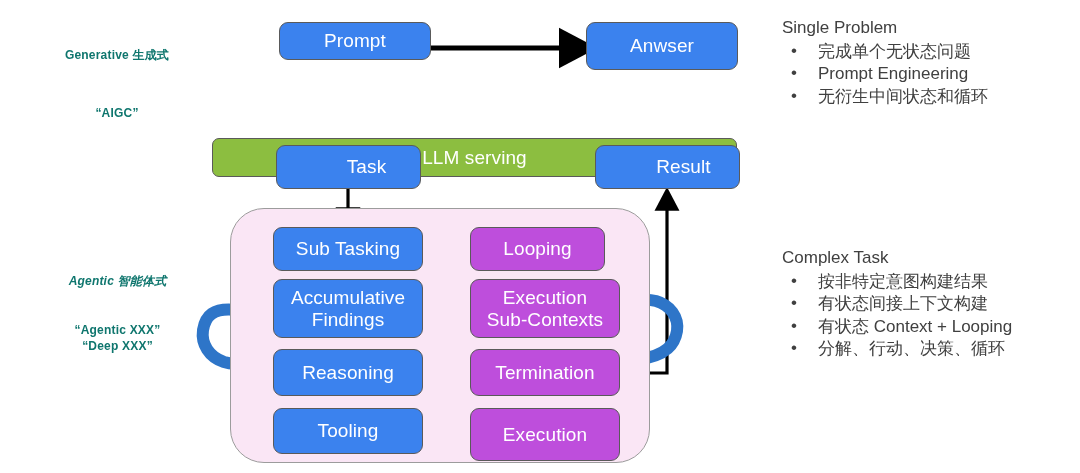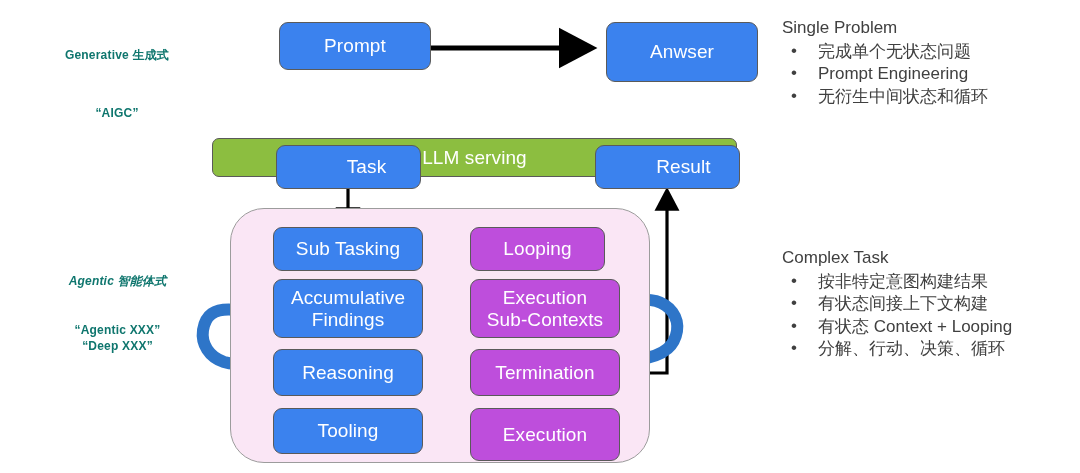--- a/index.html
+++ b/index.html
@@ -144,23 +144,23 @@
     </g>
   </svg>
 
   <div class="side-label" style="left:22px; top:46px; width:190px;">
     <div>Generative 生成式</div>
   </div>
   <div class="side-label" style="left:22px; top:104px; width:190px;">
     <div>“AIGC”</div>
   </div>
 
-  <div class="node blue" style="left:279px; top:22px; width:152px; height:48px;">Prompt</div>
-
-  <div class="node blue" style="left:586px; top:22px; width:152px; height:60px;margin-left:20px;">Anwser</div>
+  <div class="node blue" style="left:279px; top:22px; width:152px; height:38px;">Prompt</div>
+
+  <div class="node blue" style="left:586px; top:22px; width:152px; height:48px;">Anwser</div>
 
   <div class="node green" style="left:212px; top:98px; width:525px; height:39px; border-radius:7px;margin-top:40px;">LLM serving</div>
 
   <div class="node blue" style="left:276px; top:145px; width:145px; height:44px;padding-left:36px;">Task</div>
 
   <div class="node blue" style="left:595px; top:145px; width:145px; height:44px;padding-left:32px;">Result</div>
 
   <div class="side-label" style="left:20px; top:272px; width:195px;font-style:italic;">
     <div>Agentic 智能体式</div>
   </div>

